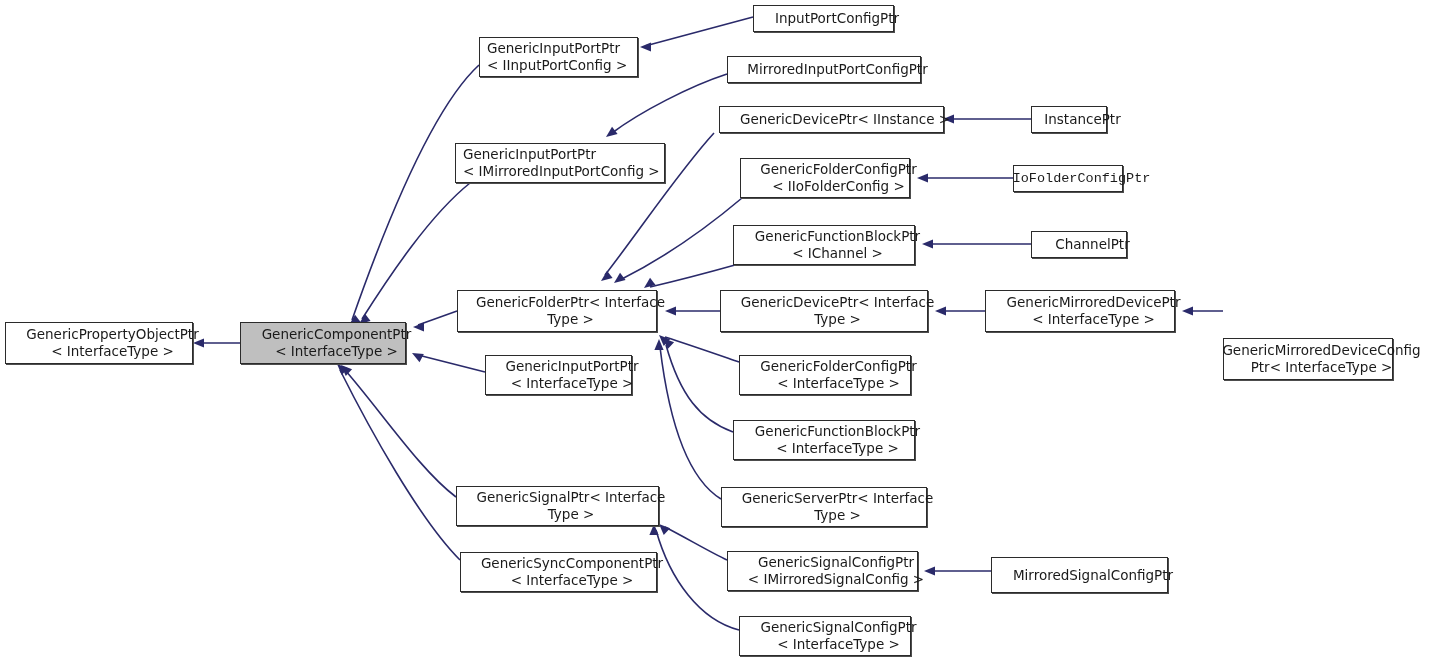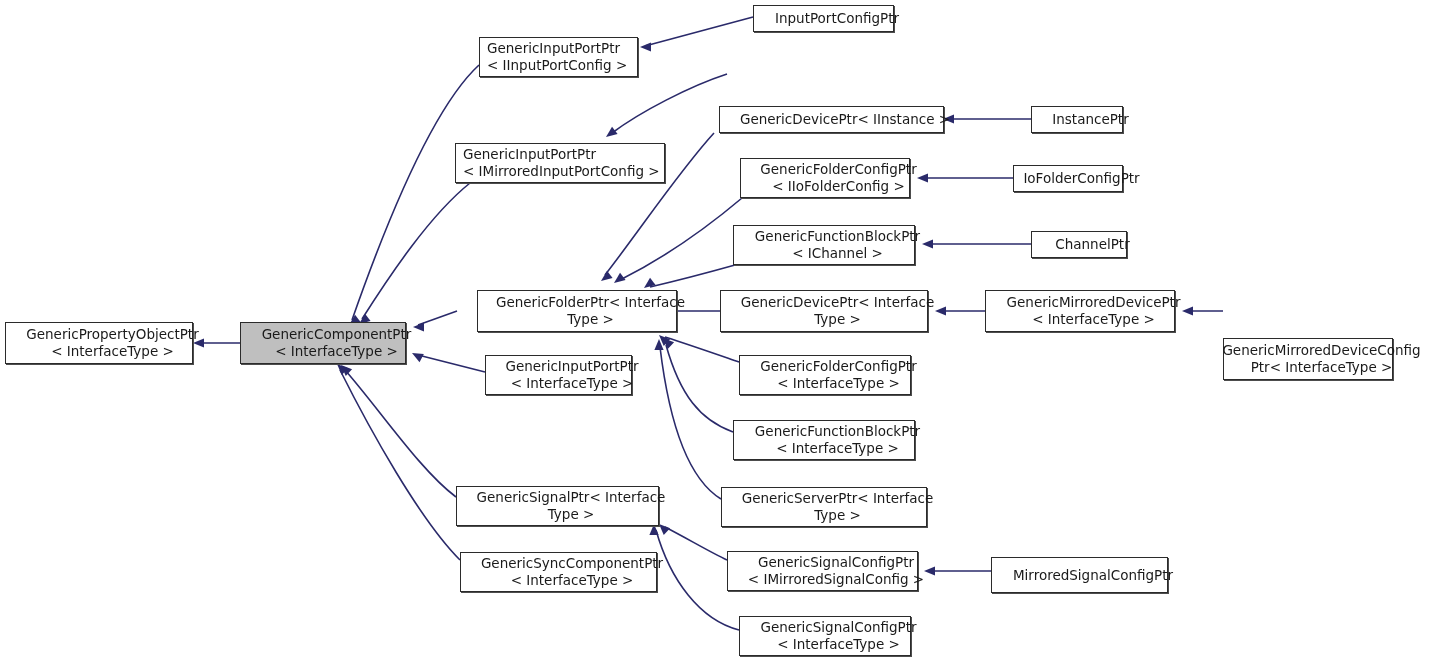--- a/index.html
+++ b/index.html
@@ -108,28 +108,29 @@
       <polygon points="659,524 670.0939999999999,528.278 663.746,534.902" fill="#2a2a6a"></polygon>
       <path d="M 991,571 L 930,571" fill="none" stroke="#2a2a6a" stroke-width="1.6"></path>
       <polygon points="924,571 935,566.4 935,575.6" fill="#2a2a6a"></polygon>
       <path d="M 739,630 C 700,620 670,580 656,530" fill="none" stroke="#2a2a6a" stroke-width="1.6"></path>
       <polygon points="654,524 658.6,535 649.4,535" fill="#2a2a6a"></polygon>
     </svg>
 <div class="node" style="left: 5px; top: 322px; width: 188px; height: 42px;"><span class="ln">GenericPropertyObjectPtr</span><span class="ln">&lt; InterfaceType &gt;</span></div>
     <div class="node highlight" style="left: 240px; top: 322px; width: 166px; height: 42px;"><span class="ln">GenericComponentPtr</span><span class="ln">&lt; InterfaceType &gt;</span></div>
     <div class="node leftalign" style="left: 479px; top: 37px; width: 159px; height: 40px;"><span class="ln">GenericInputPortPtr</span><span class="ln">&lt; IInputPortConfig &gt;</span></div>
     <div class="node" style="left: 753px; top: 5px; width: 141px; height: 27px;"><span class="ln">InputPortConfigPtr</span></div>
+    <div class="node" style="left: 727px; top: 56px; width: 194px; height: 27px;"><span class="ln">MirroredInputPortConfigPtr</span></div>
     <div class="node leftalign" style="left: 455px; top: 143px; width: 210px; height: 40px;"><span class="ln">GenericInputPortPtr</span><span class="ln">&lt; IMirroredInputPortConfig &gt;</span></div>
     <div class="node" style="left: 711px; top: 106px; width: 225px; height: 27px; margin-left: 8px;"><span class="ln">GenericDevicePtr&lt; IInstance &gt;</span></div>
-    <div class="node" style="left: 1031px; top: 106px; width: 92px; height: 27px;"><span class="ln">InstancePtr</span></div>
+    <div class="node" style="left: 1031px; top: 106px; width: 76px; height: 27px;"><span class="ln">InstancePtr</span></div>
     <div class="node" style="left: 740px; top: 158px; width: 170px; height: 40px;"><span class="ln">GenericFolderConfigPtr</span><span class="ln">&lt; IIoFolderConfig &gt;</span></div>
-    <div class="node" style="left: 1013px; top: 165px; width: 110px; height: 27px;"><span class="ln">IoFolderConfigPtr</span></div>
+    <div class="node" style="left: 1013px; top: 165px; width: 110px; height: 27px; font-family: Liberation Mono, monospace;"><span class="ln">IoFolderConfigPtr</span></div>
     <div class="node" style="left: 733px; top: 225px; width: 182px; height: 40px;"><span class="ln">GenericFunctionBlockPtr</span><span class="ln">&lt; IChannel &gt;</span></div>
     <div class="node" style="left: 1031px; top: 231px; width: 96px; height: 27px;"><span class="ln">ChannelPtr</span></div>
-    <div class="node" style="left: 457px; top: 290px; width: 200px; height: 42px; margin-left: 20px;"><span class="ln">GenericFolderPtr&lt; Interface</span><span class="ln">Type &gt;</span></div>
+    <div class="node" style="left: 457px; top: 290px; width: 200px; height: 42px;"><span class="ln">GenericFolderPtr&lt; Interface</span><span class="ln">Type &gt;</span></div>
     <div class="node" style="left: 720px; top: 290px; width: 208px; height: 42px;"><span class="ln">GenericDevicePtr&lt; Interface</span><span class="ln">Type &gt;</span></div>
     <div class="node" style="left: 985px; top: 290px; width: 190px; height: 42px;"><span class="ln">GenericMirroredDevicePtr</span><span class="ln">&lt; InterfaceType &gt;</span></div>
     <div class="node" style="left: 1223px; top: 290px; width: 170px; height: 42px; margin-top: 48px;"><span class="ln">GenericMirroredDeviceConfig</span><span class="ln">Ptr&lt; InterfaceType &gt;</span></div>
     <div class="node" style="left: 485px; top: 355px; width: 147px; height: 40px;"><span class="ln">GenericInputPortPtr</span><span class="ln">&lt; InterfaceType &gt;</span></div>
     <div class="node" style="left: 739px; top: 355px; width: 172px; height: 40px;"><span class="ln">GenericFolderConfigPtr</span><span class="ln">&lt; InterfaceType &gt;</span></div>
     <div class="node" style="left: 733px; top: 420px; width: 182px; height: 40px;"><span class="ln">GenericFunctionBlockPtr</span><span class="ln">&lt; InterfaceType &gt;</span></div>
     <div class="node" style="left: 456px; top: 486px; width: 203px; height: 40px;"><span class="ln">GenericSignalPtr&lt; Interface</span><span class="ln">Type &gt;</span></div>
     <div class="node" style="left: 721px; top: 487px; width: 206px; height: 40px;"><span class="ln">GenericServerPtr&lt; Interface</span><span class="ln">Type &gt;</span></div>
     <div class="node" style="left: 460px; top: 552px; width: 197px; height: 40px;"><span class="ln">GenericSyncComponentPtr</span><span class="ln">&lt; InterfaceType &gt;</span></div>
     <div class="node" style="left: 727px; top: 551px; width: 191px; height: 40px;"><span class="ln">GenericSignalConfigPtr</span><span class="ln">&lt; IMirroredSignalConfig &gt;</span></div>

